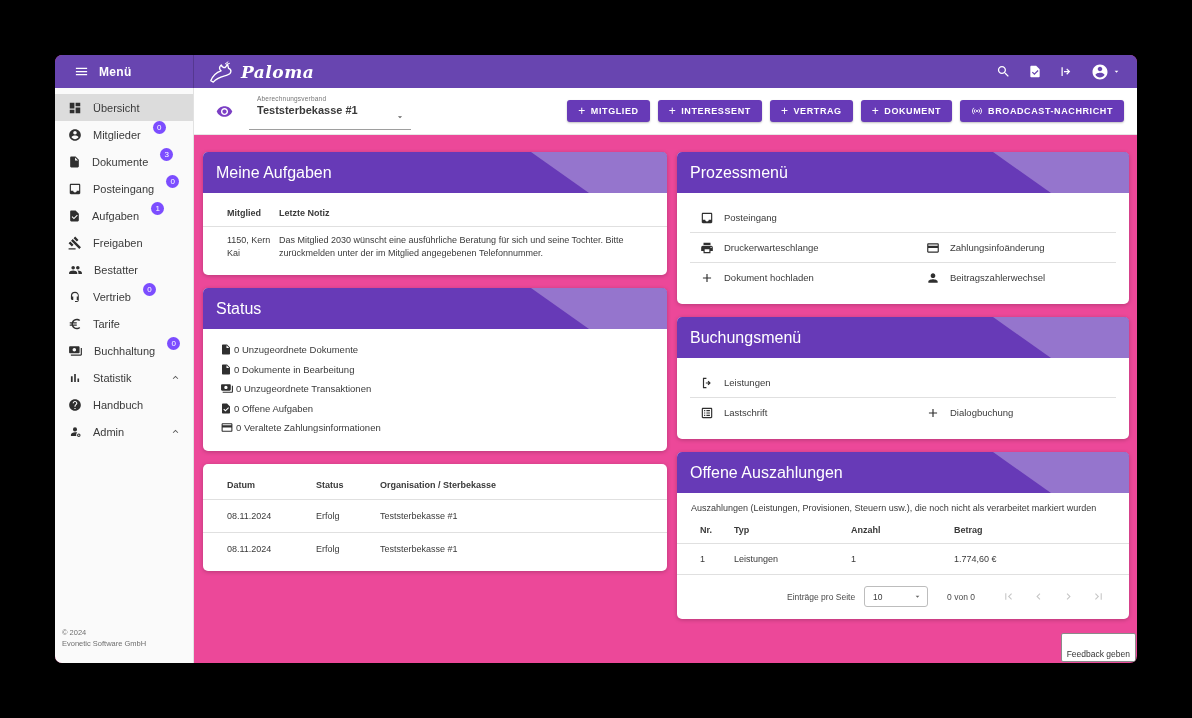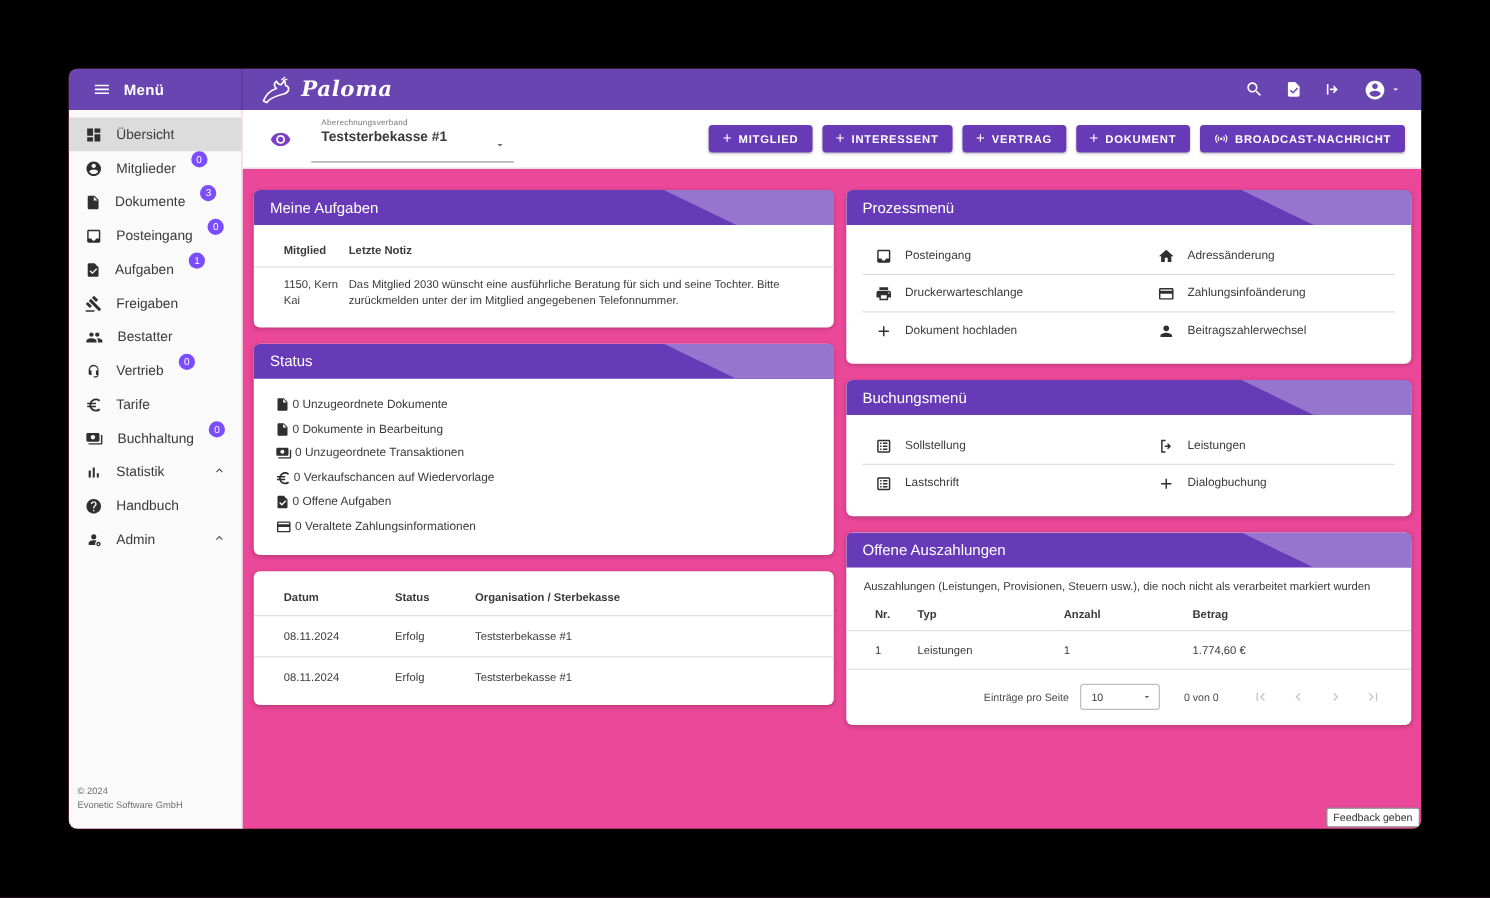--- a/index.html
+++ b/index.html
@@ -45,21 +45,21 @@
   .toolbar-buttons { margin-left:auto; display:flex; align-items:center; gap:8px; padding-right:13px; }
   .pbtn { height:22px; background:#673ab7; color:#fff; border:none; border-radius:3px; font-family:"Liberation Sans",sans-serif; font-size:9px; font-weight:bold; letter-spacing:.6px; display:flex; align-items:center; gap:5px; padding:0 11px; cursor:pointer; box-shadow:0 1px 2px rgba(0,0,0,.25); }
   .pbtn .plus { font-size:12px; font-weight:normal; line-height:1; transform:translateY(-0.5px); }
   .pbtn svg { fill:none; stroke:#fff; stroke-width:1.8; }
 
   
   .content { flex:1; overflow:hidden; padding:17px 8px 0 9px; display:flex; gap:10px; }
   .col-left { width:464px; flex:0 0 464px; }
   .col-right { width:452px; flex:0 0 452px; }
   .card { background:#fff; border-radius:5px; box-shadow:0 1px 4px rgba(0,0,0,.22); margin-bottom:13px; overflow:hidden; }
-  .card-head { height:28px; background:#673ab7; position:relative; display:flex; align-items:center; padding-left:13px; color:#fff; font-size:12px; }
+  .card-head { height:41px; background:#673ab7; position:relative; display:flex; align-items:center; padding-left:13px; color:#fff; font-size:16px; }
   .card-head::after { content:""; position:absolute; top:0; right:0; bottom:0; width:136px; background:#9575cd; clip-path:polygon(0 0,100% 0,100% 100%,58px 100%); }
   .card-head .ct { position:relative; z-index:1; }
 
   table { border-collapse:collapse; width:100%; }
   th { text-align:left; font-size:9px; color:#3a3a3a; font-weight:bold; }
   td { font-size:9px; color:#3a3a3a; }
 
   
   .ma-table th { padding:9px 4px 8px 0; }
   .ma-table th:first-child, .ma-table td:first-child { padding-left:24px; width:76px; }
@@ -98,21 +98,21 @@
   .pager { display:flex; align-items:center; justify-content:flex-end; gap:0; height:44px; padding-right:24px; }
   .pager .plabel { font-size:8.5px; color:#4a4a4a; margin-right:9px; }
   .psize { width:64px; height:21px; border:1px solid #bdbdbd; border-radius:3px; display:flex; align-items:center; justify-content:space-between; padding:0 5px 0 8px; cursor:pointer; margin-right:19px; }
   .psize .pval { font-size:8.5px; color:#3a3a3a; }
   .psize svg { fill:#666; }
   .prange { font-size:8.5px; color:#4a4a4a; margin-right:27px; }
   .pnav { display:flex; align-items:center; gap:17px; }
   .pnav .pbtn-nav { display:flex; cursor:default; }
   .pnav svg { fill:#c6c6c6; }
 
-  .feedback-btn { position:absolute; right:1px; bottom:1px; background:#fff; border:1px solid #8a8a8a; border-radius:2px; font-family:"Liberation Sans",sans-serif; font-size:8.5px; color:#333; padding:2px 5px 2px 5px; cursor:pointer; z-index:5; }
+  .feedback-btn { position:absolute; right:1px; bottom:1px; background:#fff; border:1px solid #8a8a8a; border-radius:2px; font-family:"Liberation Sans",sans-serif; font-size:8.5px; color:#333; padding:15px 5px 2px 5px; cursor:pointer; z-index:5; }
 </style>
 </head>
 <body>
 
 <div class="frame">
   <div class="app">
 
     <div class="topbar">
       <div class="menu-btn">
         <svg class="i" width="15" height="15" viewBox="0 0 24 24">
@@ -338,26 +338,20 @@
                     </svg>
                   <span class="lbl">0 Dokumente in Bearbeitung</span>
                 </div>
                 <div class="status-row">
                   <svg width="14" height="13" viewBox="0 0 24 24">
                       <path d="M19 14V6c0-1.1-.9-2-2-2H3c-1.1 0-2 .9-2 2v8c0 1.1.9 2 2 2h14c1.1 0 2-.9 2-2zm-9-1c-1.66 0-3-1.34-3-3s1.34-3 3-3 3 1.34 3 3-1.34 3-3 3zm13-6v11c0 1.1-.9 2-2 2H4v-2h17V7h2z"></path>
                     </svg>
                   <span class="lbl">0 Unzugeordnete Transaktionen</span>
                 </div>
                 <div class="status-row">
-                  <svg width="13" height="13" viewBox="0 0 24 24">
-                      <path d="M15 18.5c-2.51 0-4.68-1.42-5.76-3.5H15v-2H8.58c-.05-.33-.08-.66-.08-1s.03-.67.08-1H15V9H9.24C10.32 6.92 12.5 5.5 15 5.5c1.61 0 3.09.59 4.23 1.57L21 5.3C19.41 3.87 17.3 3 15 3c-3.92 0-7.24 2.51-8.48 6H3v2h3.06c-.04.33-.06.66-.06 1s.02.67.06 1H3v2h3.52c1.24 3.49 4.56 6 8.48 6 2.31 0 4.41-.87 6-2.3l-1.78-1.77c-1.13.98-2.6 1.57-4.22 1.57z"></path>
-                    </svg>
-                  <span class="lbl">0 Verkaufschancen auf Wiedervorlage</span>
-                </div>
-                <div class="status-row">
                   <svg width="12" height="13" viewBox="0 0 24 24">
                       <path d="M14 2H6c-1.1 0-2 .9-2 2v16c0 1.1.9 2 2 2h12c1.1 0 2-.9 2-2V8l-6-6zm-3.06 16L6.7 13.76l1.41-1.41 2.83 2.83 5.66-5.66 1.41 1.41L10.94 18z"></path>
                     </svg>
                   <span class="lbl">0 Offene Aufgaben</span>
                 </div>
                 <div class="status-row">
                   <svg width="14" height="13" viewBox="0 0 24 24">
                       <path d="M20 4H4c-1.11 0-1.99.89-1.99 2L2 18c0 1.11.89 2 2 2h16c1.11 0 2-.89 2-2V6c0-1.11-.89-2-2-2zm0 14H4v-6h16v6zm0-10H4V6h16v2z"></path>
                     </svg>
                   <span class="lbl">0 Veraltete Zahlungsinformationen</span>
@@ -397,26 +391,20 @@
                   <span class="ct">Prozessmenü</span>
                 </div>
               <div class="menu-grid">
                 <div class="menu-row">
                   <div class="menu-item">
                     <svg width="14" height="14" viewBox="0 0 24 24">
                         <path d="M19 3H5c-1.1 0-2 .9-2 2v14c0 1.1.9 2 2 2h14c1.1 0 2-.9 2-2V5c0-1.1-.9-2-2-2zm0 12h-4c0 1.66-1.34 3-3 3s-3-1.34-3-3H5V5h14v10z"></path>
                       </svg>
                     <span class="lbl">Posteingang</span>
                   </div>
-                  <div class="menu-item">
-                    <svg width="14" height="14" viewBox="0 0 24 24">
-                        <path d="M10 20v-6h4v6h5v-8h3L12 3 2 12h3v8z"></path>
-                      </svg>
-                    <span class="lbl">Adressänderung</span>
-                  </div>
                 </div>
                 <div class="menu-div"></div>
                 <div class="menu-row">
                   <div class="menu-item">
                     <svg width="14" height="14" viewBox="0 0 24 24">
                         <path d="M6 3h12v4H6zM19 8H5a3 3 0 0 0-3 3v6h4v4h12v-4h4v-6a3 3 0 0 0-3-3zm-3 11H8v-5h8v5zm3-7a1 1 0 1 1 0-2 1 1 0 0 1 0 2z"></path>
                       </svg>
                     <span class="lbl">Druckerwarteschlange</span>
                   </div>
                   <div class="menu-item">
@@ -443,26 +431,20 @@
                 </div>
               </div>
             </div>
 
             <div class="card">
               <div class="card-head">
                   <span class="ct">Buchungsmenü</span>
                 </div>
               <div class="menu-grid">
                 <div class="menu-row">
-                  <div class="menu-item">
-                    <svg width="14" height="14" viewBox="0 0 24 24">
-                        <path d="M19 3H5c-1.1 0-2 .9-2 2v14c0 1.1.9 2 2 2h14c1.1 0 2-.9 2-2V5c0-1.1-.9-2-2-2zm0 16H5V5h14v14zM11 7h6v2h-6zm0 4h6v2h-6zm0 4h6v2h-6zM7 7h2v2H7zm0 4h2v2H7zm0 4h2v2H7z"></path>
-                      </svg>
-                    <span class="lbl">Sollstellung</span>
-                  </div>
                   <div class="menu-item">
                     <svg width="14" height="14" viewBox="0 0 24 24">
                         <path d="M5 3h6v2H7v14h4v2H5zM14.5 8l-1.41 1.41 1.58 1.59H10v2h4.67l-1.58 1.59L14.5 16l4-4z"></path>
                       </svg>
                     <span class="lbl">Leistungen</span>
                   </div>
                 </div>
                 <div class="menu-div"></div>
                 <div class="menu-row">
                   <div class="menu-item">

